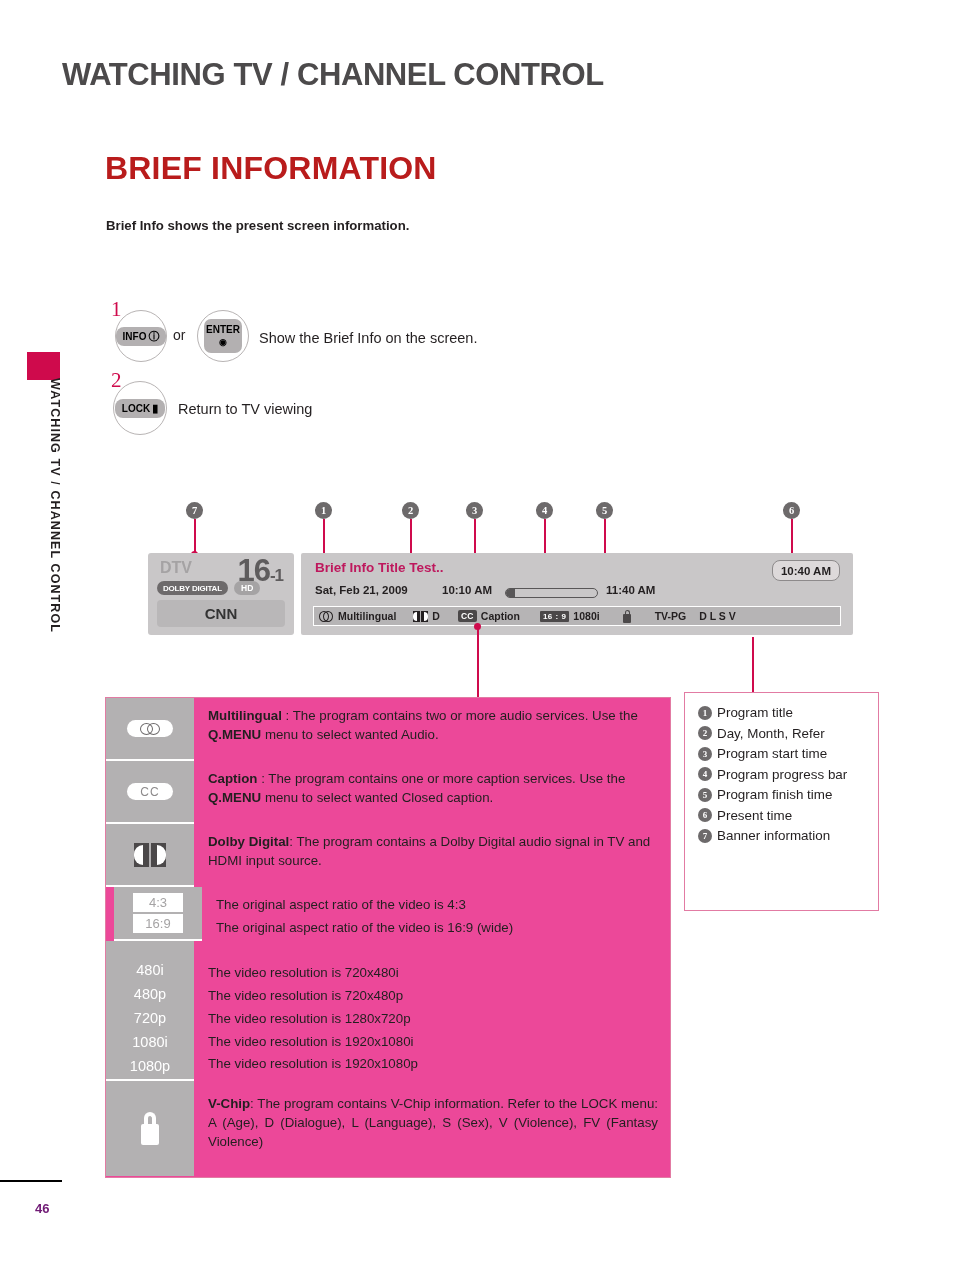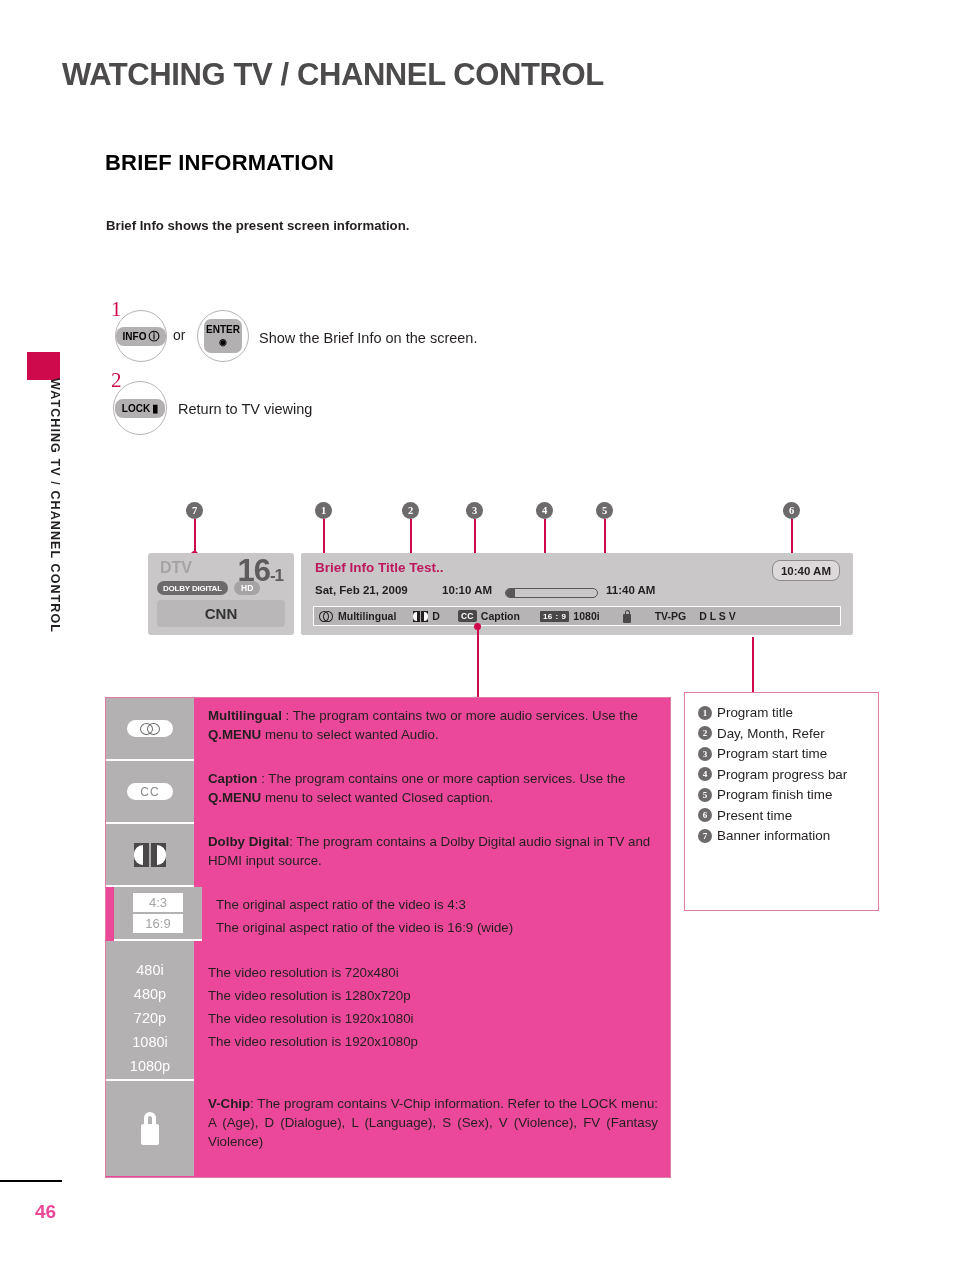--- a/index.html
+++ b/index.html
@@ -28,21 +28,21 @@
   }
 
   
   .doc-title{
     position:absolute;left:62px;top:57px;
     font-size:31px;font-weight:bold;color:#4c4a4b;
     letter-spacing:-0.4px;white-space:nowrap;
   }
   .section-title{
     position:absolute;left:105px;top:150px;
-    font-size:22px;font-weight:bold;color:#000000;
+    font-size:32px;font-weight:bold;color:#b91c1c;
     letter-spacing:0.2px;white-space:nowrap;
   }
   .lead{
     position:absolute;left:106px;top:218px;
     font-size:13.2px;font-weight:bold;color:#231f20;
     white-space:nowrap;
   }
 
   
   .step-num{
@@ -226,21 +226,21 @@
     background:#6d6a6b;color:#fff;font-size:9px;font-weight:bold;
     display:flex;align-items:center;justify-content:center;
     font-family:"Liberation Serif", serif;
   }
 
   
   .foot-rule{
     position:absolute;left:0;top:1180px;width:62px;height:2.4px;background:#000;
   }
   .pagenum{
-    position:absolute;left:35px;top:1201px;font-size:19px;font-weight:bold;color:#ec4899;
+    position:absolute;left:35px;top:1201px;font-size:13px;font-weight:bold;color:#701a75;
   }
 </style>
 </head>
 <body>
 
 <div class="page">
 
   <div class="side-tab"></div>
   <div class="side-vert">WATCHING TV / CHANNEL CONTROL</div>
 
@@ -418,20 +418,21 @@
     <div class="lrow" style="height:140px;">
       <div class="lcell" style="justify-content:flex-start;padding-top:17px;">
         <div class="res-lbl">480i</div>
         <div class="res-lbl">480p</div>
         <div class="res-lbl">720p</div>
         <div class="res-lbl">1080i</div>
         <div class="res-lbl">1080p</div>
       </div>
       <div class="ltext" style="padding-top:21px;line-height:1.72;">
         <div>The video resolution is 720x480i</div>
+        <div>The video resolution is 720x480p</div>
         <div>The video resolution is 1280x720p</div>
         <div>The video resolution is 1920x1080i</div>
         <div>The video resolution is 1920x1080p</div>
       </div>
     </div>
 
     <div class="lrow" style="height:95px;">
       <div class="lcell" style="border-bottom:none;">
         <div class="big-lock">
             <span class="hk"></span>

